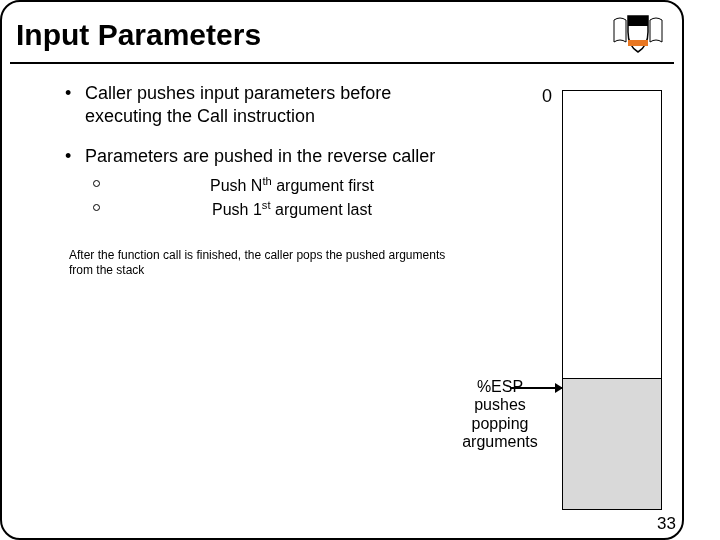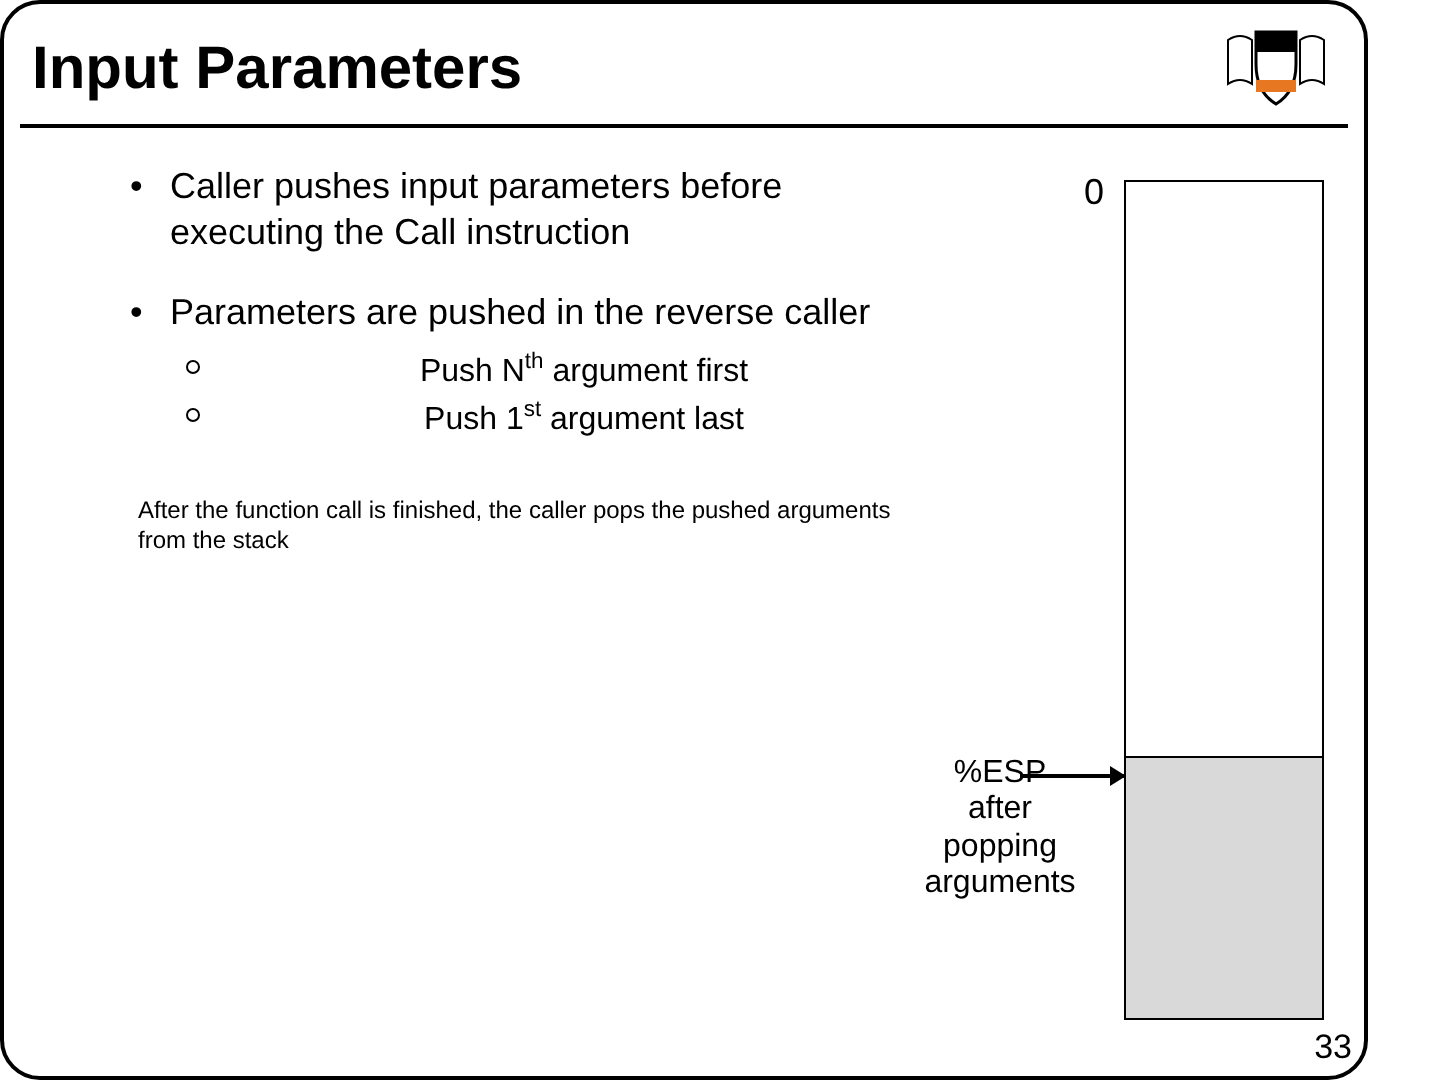--- a/index.html
+++ b/index.html
@@ -198,20 +198,20 @@
   </div>
 
   <div class="zero-label">0</div>
 
   <div class="stack">
     <div class="stack-fill"></div>
   </div>
 
   <div class="esp-label">
     <span>%ESP</span><br>
-    <span>after</span><br>
+    <span>pushes</span><br>
     <span>popping</span><br>
     <span>arguments</span>
   </div>
   <div class="arrow"></div>
 
   <div class="page-num">33</div>
 </div>
 
 </body></html>

